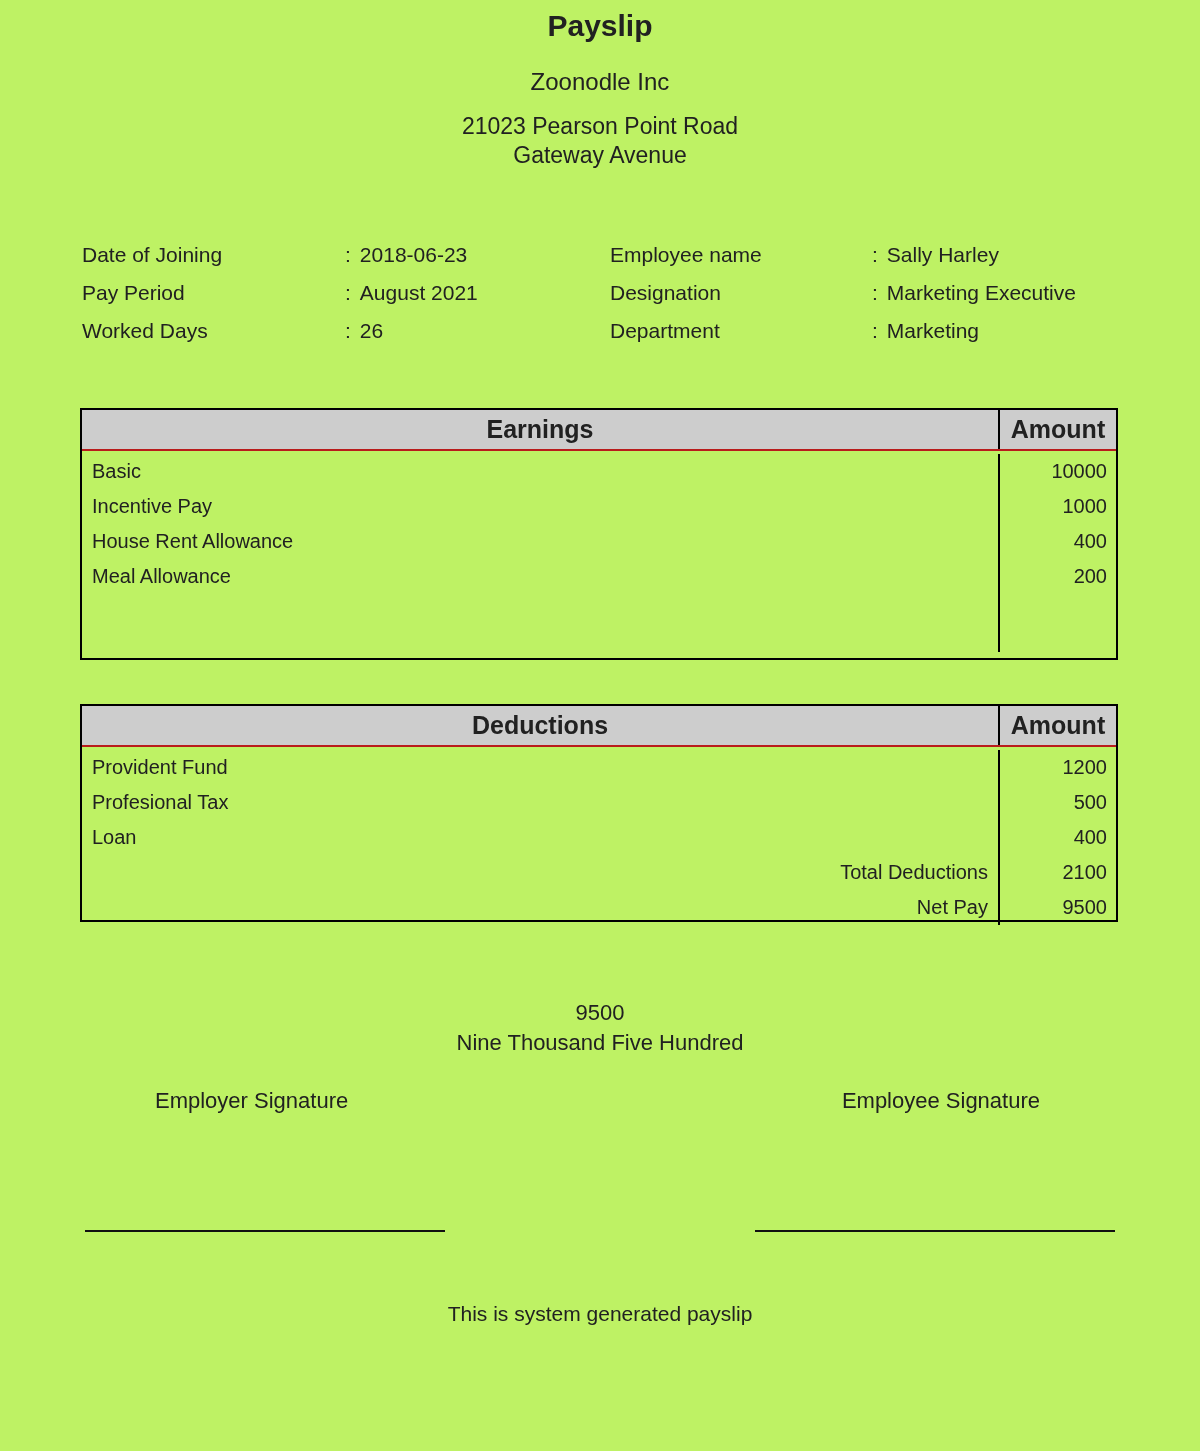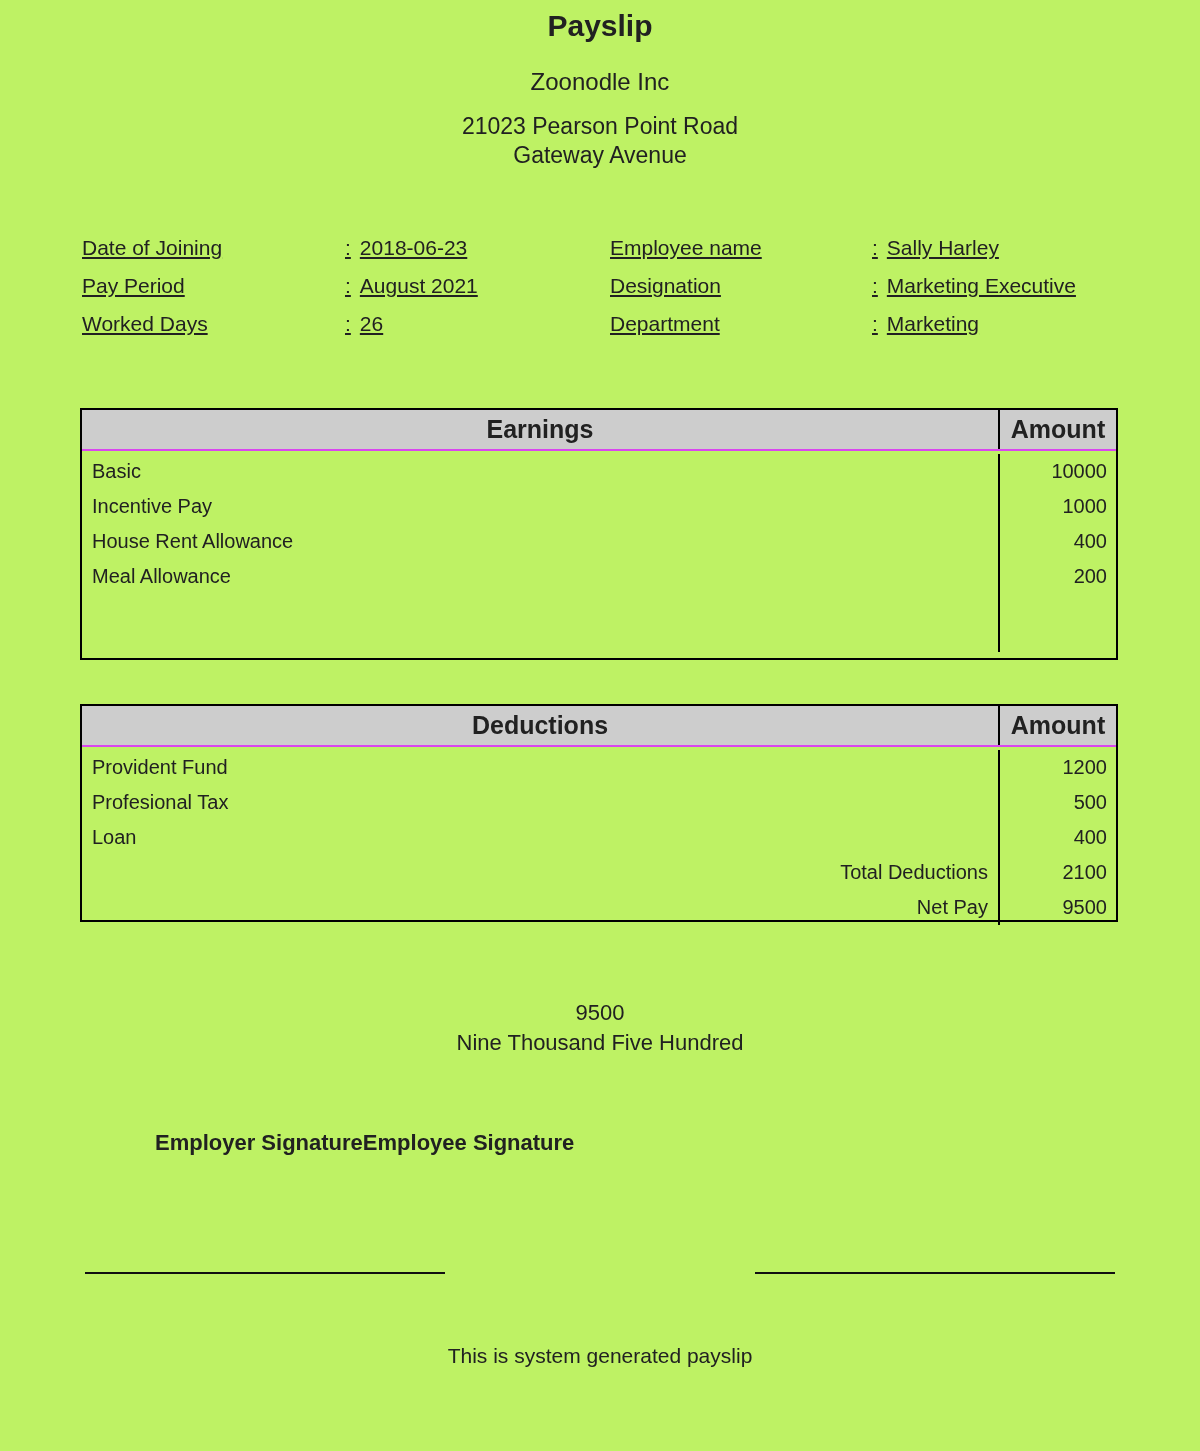--- a/index.html
+++ b/index.html
@@ -42,40 +42,39 @@
     margin-top: 66px;
     padding-left: 82px;
   }
   .info-col { display: flex; flex-direction: column; }
   .info-col-left { width: 528px; }
   .info-col-right { flex: 1; }
   .info-row {
     display: flex;
     font-size: 21px;
     height: 38px;
-    align-items: flex-start;
-    text-decoration: underline;
+    align-items: center;
   }
   .info-col-left .info-label { width: 263px; }
   .info-col-right .info-label { width: 262px; }
   .info-colon { margin-right: 9px; }
 
   
   .pay-table {
     width: 1038px;
     margin-left: 80px;
     border: 2px solid #000000;
   }
   .earnings-table { margin-top: 58px; }
   .deductions-table { margin-top: 44px; }
   .pt-header {
     display: flex;
     height: 41px;
     background: #cdcdcd;
-    border-bottom: 2px solid #d946ef;
+    border-bottom: 2px solid #b91c1c;
   }
   .pt-header-left {
     flex: 1;
     border-right: 2px solid #000000;
     text-align: center;
     font-weight: bold;
     font-size: 25px;
     line-height: 39px;
   }
   .pt-header-right {
@@ -120,25 +119,25 @@
   .net-summary {
     margin-top: 76px;
     text-align: center;
     font-size: 22px;
     line-height: 30px;
   }
 
   
   .sign-labels {
     display: flex;
-    margin-top: 72px;
+    justify-content: space-between;
+    margin-top: 30px;
     padding-left: 155px;
     padding-right: 160px;
     font-size: 22px;
-    font-weight: bold;
   }
   .sign-lines {
     display: flex;
     justify-content: space-between;
     margin-top: 116px;
     padding-left: 85px;
     padding-right: 85px;
   }
   .sign-line {
     width: 360px;

